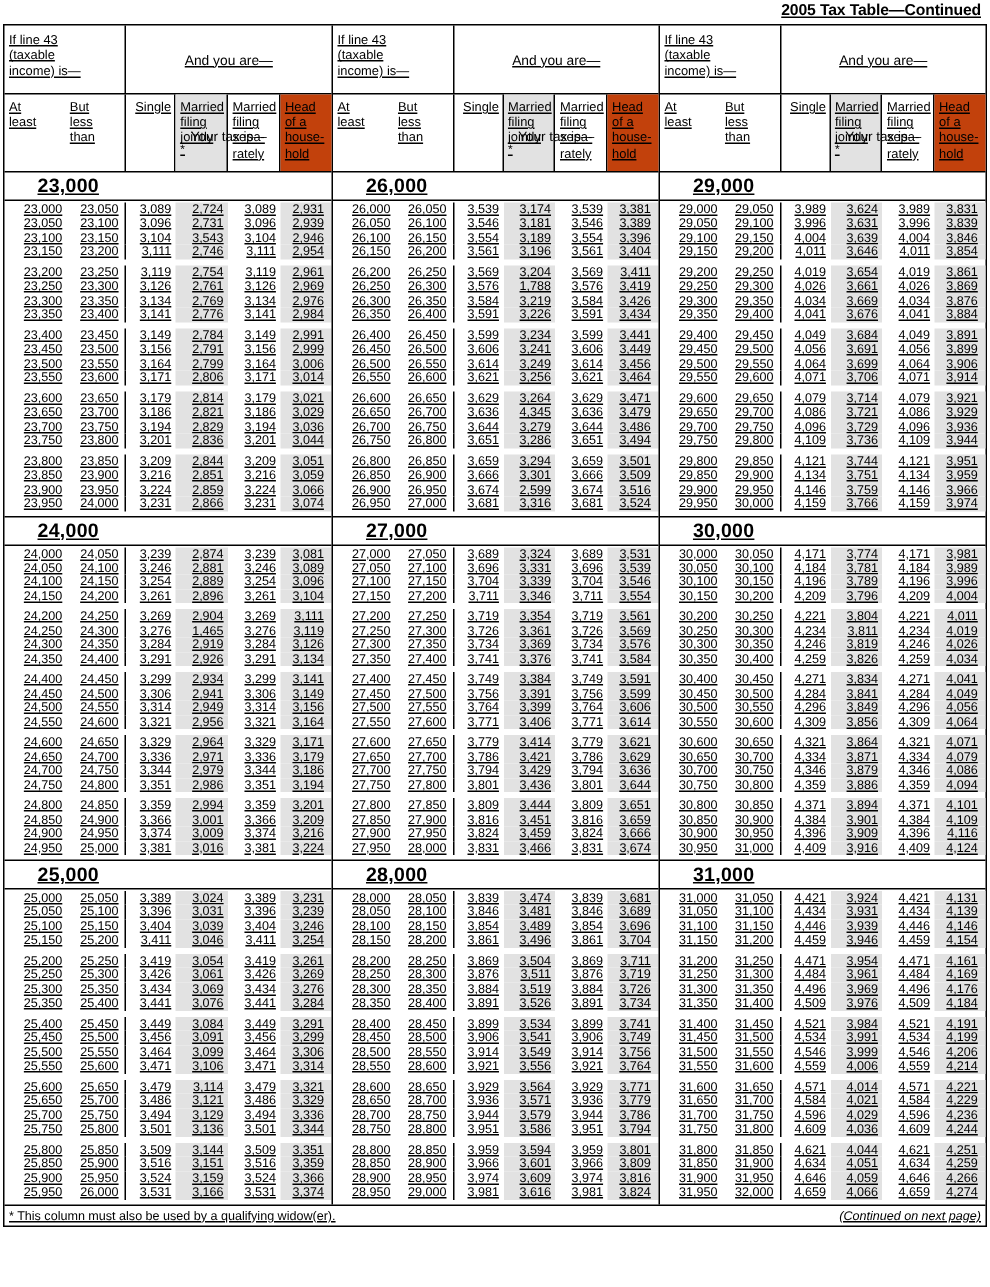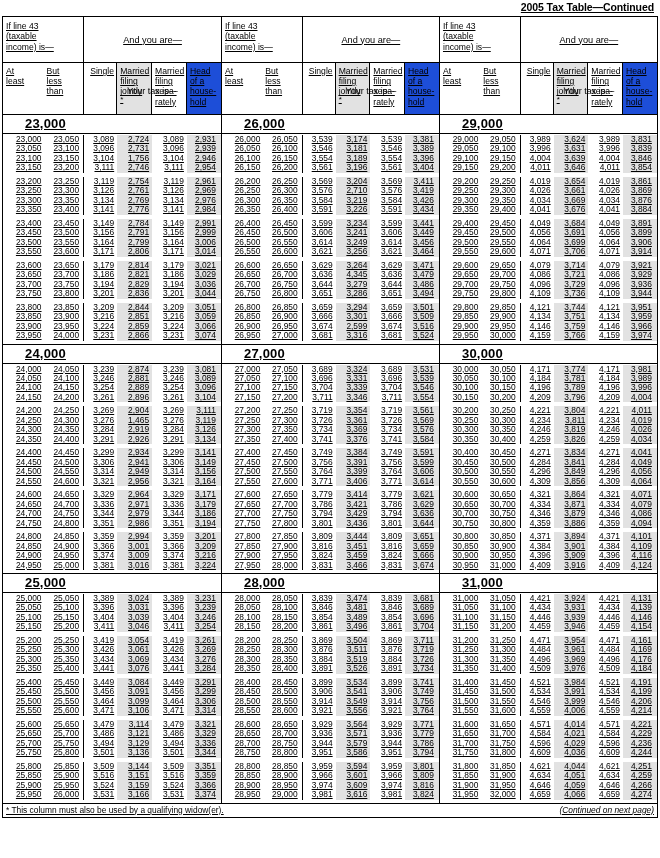--- a/index.html
+++ b/index.html
@@ -49,21 +49,21 @@
   .hc {
     font-size: 8.6px; line-height: 10.2px;
     padding: 3px 0 0 3px;
     position: relative;
   }
   .hc-atleast { width: 18.6%; }
   .hc-butless { width: 18.6%; border-right: 1.6px solid #000; }
   .hc-single  { width: 15.2%; border-right: 1px solid #000; text-align: center; padding-left: 4px; }
   .hc-mfj     { width: 16.0%; border-right: 1px solid #000; background: #e2e2e2; }
   .hc-mfs     { width: 16.0%; border-right: 1px solid #000; }
-  .hc-hoh     { width: 15.6%; background: #1d4ed8; }
+  .hc-hoh     { width: 15.6%; background: #c2410c; }
   .yourtax {
     position: absolute; left: 37.2%; right: 0; bottom: 18px;
     text-align: center; font-size: 9px; background: transparent;
   }
   .hc-mfj .star { font-size: 8px; display: block; line-height: 5px; }
 
   
   .band {
     font-size: 13px; font-weight: bold;
     padding: 1px 0 2px 22px;
@@ -160,21 +160,21 @@
               <div class="c c-butless">23,100</div>
               <div class="c c-single">3,096</div>
               <div class="c c-mfj">2,731</div>
               <div class="c c-mfs">3,096</div>
               <div class="c c-hoh">2,939</div>
             </div>
             <div class="row">
               <div class="c c-atleast">23,100</div>
               <div class="c c-butless">23,150</div>
               <div class="c c-single">3,104</div>
-              <div class="c c-mfj">1,756</div>
+              <div class="c c-mfj">3,543</div>
               <div class="c c-mfs">3,104</div>
               <div class="c c-hoh">2,946</div>
             </div>
             <div class="row">
               <div class="c c-atleast">23,150</div>
               <div class="c c-butless">23,200</div>
               <div class="c c-single">3,111</div>
               <div class="c c-mfj">2,746</div>
               <div class="c c-mfs">3,111</div>
               <div class="c c-hoh">2,954</div>
@@ -714,21 +714,21 @@
               <div class="c c-butless">26,250</div>
               <div class="c c-single">3,569</div>
               <div class="c c-mfj">3,204</div>
               <div class="c c-mfs">3,569</div>
               <div class="c c-hoh">3,411</div>
             </div>
             <div class="row">
               <div class="c c-atleast">26,250</div>
               <div class="c c-butless">26,300</div>
               <div class="c c-single">3,576</div>
-              <div class="c c-mfj">2,710</div>
+              <div class="c c-mfj">1,788</div>
               <div class="c c-mfs">3,576</div>
               <div class="c c-hoh">3,419</div>
             </div>
             <div class="row">
               <div class="c c-atleast">26,300</div>
               <div class="c c-butless">26,350</div>
               <div class="c c-single">3,584</div>
               <div class="c c-mfj">3,219</div>
               <div class="c c-mfs">3,584</div>
               <div class="c c-hoh">3,426</div>

